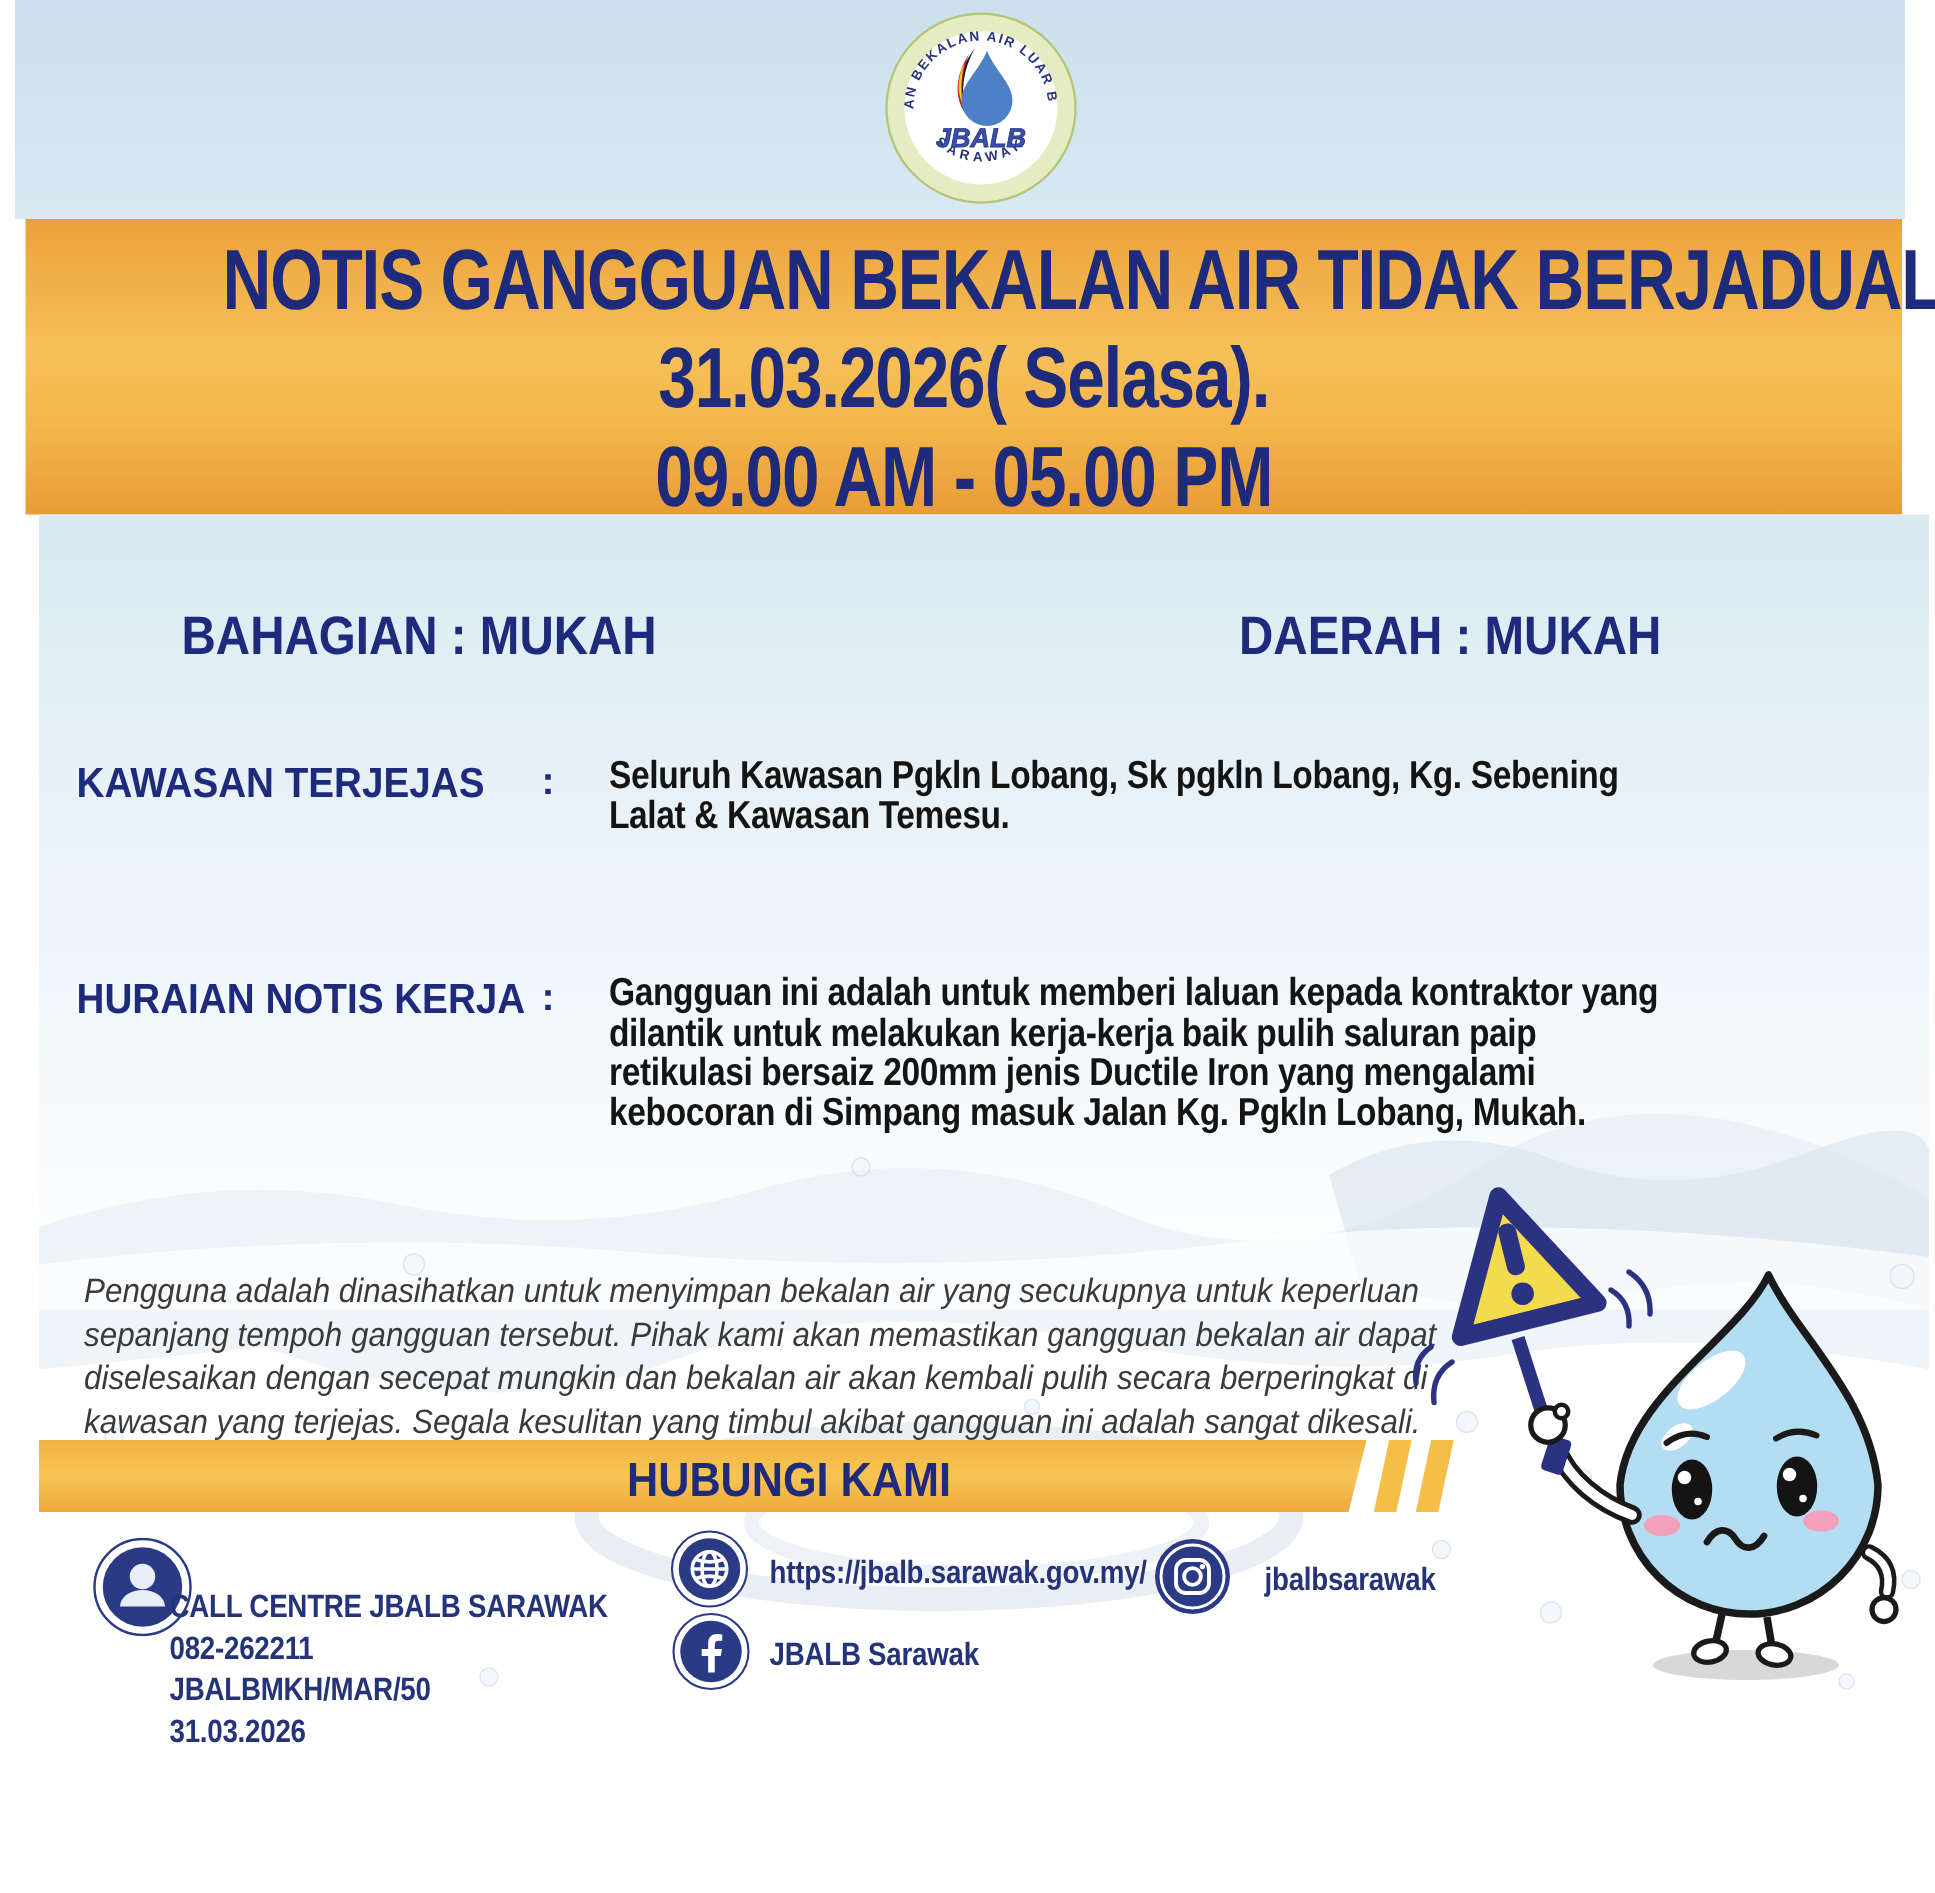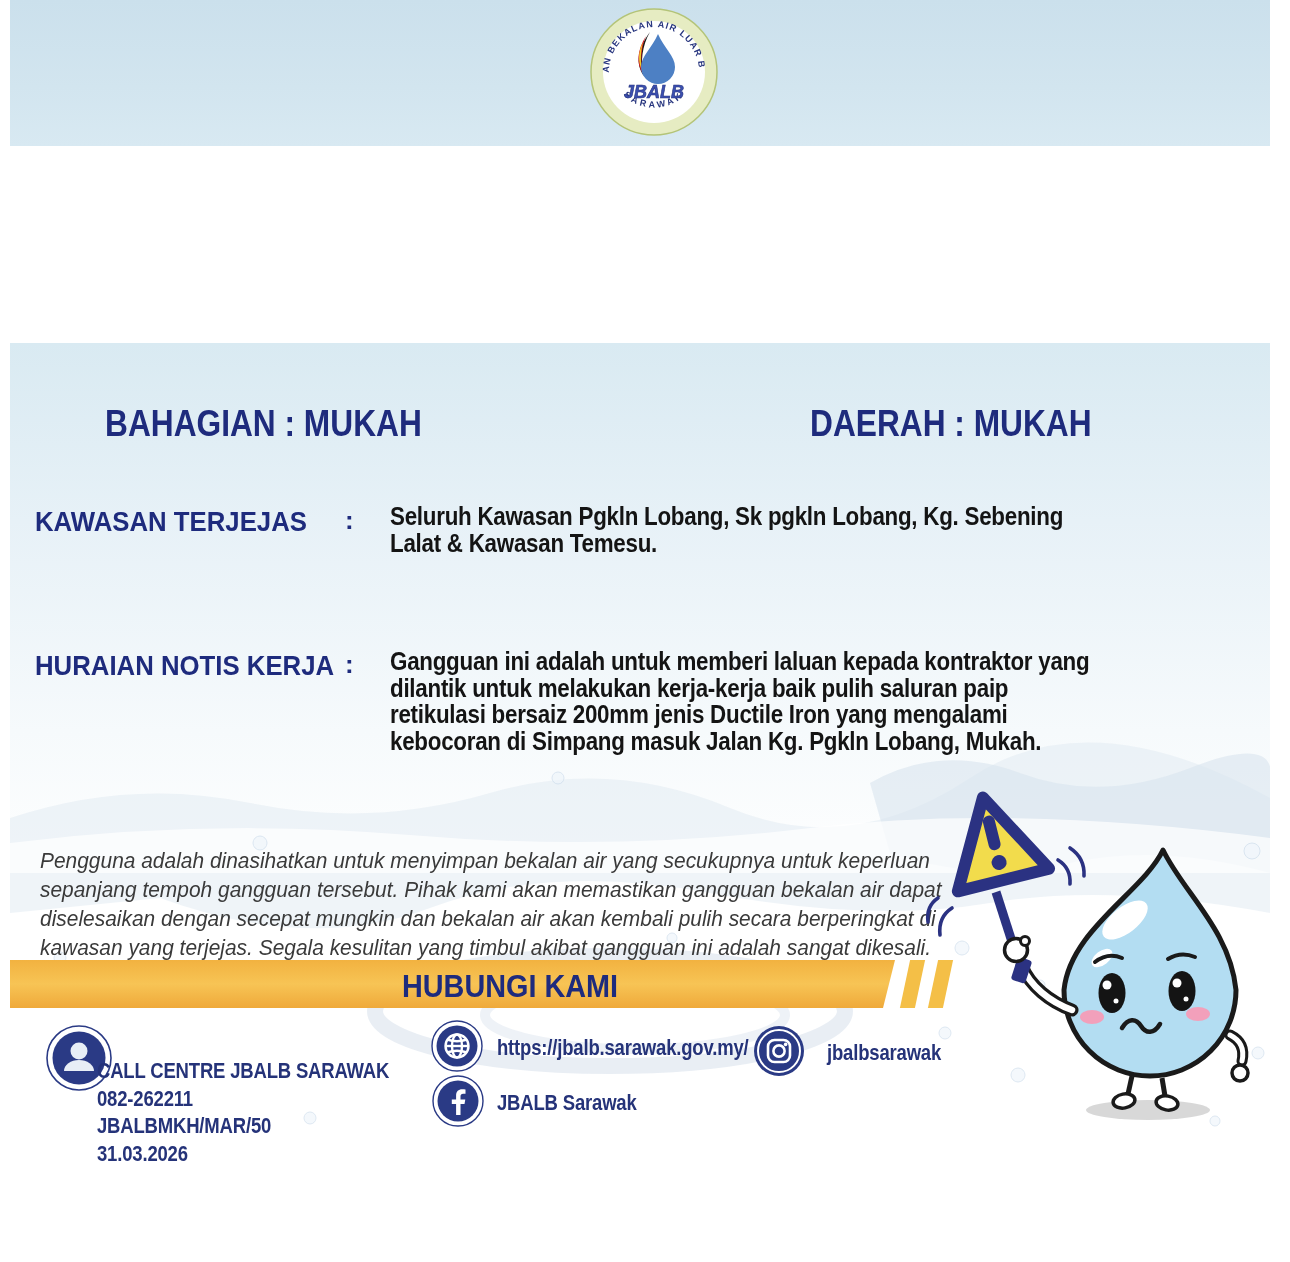--- a/index.html
+++ b/index.html
@@ -18,21 +18,21 @@
   .title-band{position:absolute;left:7px;top:146px;width:1251px;height:197px;
     background:linear-gradient(180deg,#eca23c 0%,#f6c058 45%,#f3b64b 70%,#e99c37 100%);}
   .title-line{position:absolute;left:0;width:100%;text-align:center;
     font-weight:bold;color:#1e2b7d;font-size:57px;letter-spacing:-1px;
     transform:scaleX(0.79);transform-origin:50% 50%;white-space:nowrap;}
   .t1{top:8px;}
   .t2{top:73px;}
   .t3{top:139px;}
 
   
-  .body-area{position:absolute;left:0;top:343px;width:1260px;height:809px;
+  .body-area{position:absolute;left:16px;top:343px;width:1260px;height:809px;
     background:linear-gradient(180deg,#d9eaf2 0%,#e7f1f7 22%,#f6fafc 48%,#ffffff 68%);}
 
   .navy{color:#1e2b7d;}
   .region-label{position:absolute;font-weight:bold;font-size:36px;
     transform:scaleX(0.88);transform-origin:0 50%;white-space:nowrap;}
   .bahagian{left:95px;top:60px;}
   .daerah{left:800px;top:60px;}
 
   .sec-label{position:absolute;font-weight:bold;font-size:28px;
     transform:scaleX(0.92);transform-origin:0 50%;white-space:nowrap;}
@@ -94,20 +94,25 @@
 
         <path d="M62,26 C50,42 47,58 56,70 C52,56 54,40 62,26 Z" fill="#1a1a1a"></path>
         <path d="M58,30 C49,44 48,58 55,68 C52,56 53,42 58,30 Z" fill="#cf2027"></path>
         <path d="M55,36 C50,46 50,56 54,64 C52,54 53,44 55,36 Z" fill="#f2cf2a"></path>
         <path d="M70,28 C76,42 87,50 87,61 a17,17 0 1 1 -34,0 C53,50 64,42 70,28 Z" fill="#4d80c4"></path>
         <text x="66" y="92" text-anchor="middle" font-size="18" font-weight="bold" font-style="italic" fill="#3b4fb0" stroke="#27357e" stroke-width="0.6">JBALB</text>
       </svg>
     </div>
   </div>
 
+  <div class="title-band">
+    <div class="title-line t1">NOTIS GANGGUAN BEKALAN AIR TIDAK BERJADUAL</div>
+    <div class="title-line t2">31.03.2026( Selasa).</div>
+    <div class="title-line t3">09.00 AM - 05.00 PM</div>
+  </div>
 
   <div class="body-area">
 
     <svg class="splash-layer" style="left:0;top:380px;" width="1260" height="429" viewBox="0 0 1260 429">
       <path d="M0,95 Q120,55 240,80 T480,70 T720,85 T960,55 T1260,75 L1260,190 Q1100,160 980,180 T700,170 T420,185 T150,175 L0,190 Z" fill="#e2ebf3" opacity="0.55"></path>
       <path d="M860,60 Q930,20 1010,50 T1180,45 T1260,60 L1260,150 Q1150,120 1060,140 T880,130 Z" fill="#d8e4ef" opacity="0.6"></path>
       <path d="M0,120 Q200,95 400,112 T800,105 T1260,115 L1260,150 L0,150 Z" fill="#ffffff" opacity="0.7"></path>
       <ellipse cx="600" cy="288" rx="235" ry="55" fill="none" stroke="#cfdae6" stroke-width="16" opacity="0.45"></ellipse>
       <ellipse cx="625" cy="292" rx="150" ry="34" fill="none" stroke="#dde6ef" stroke-width="10" opacity="0.5"></ellipse>
       <g stroke="#c6d7e8" fill="#eef5fb" opacity="0.6">

